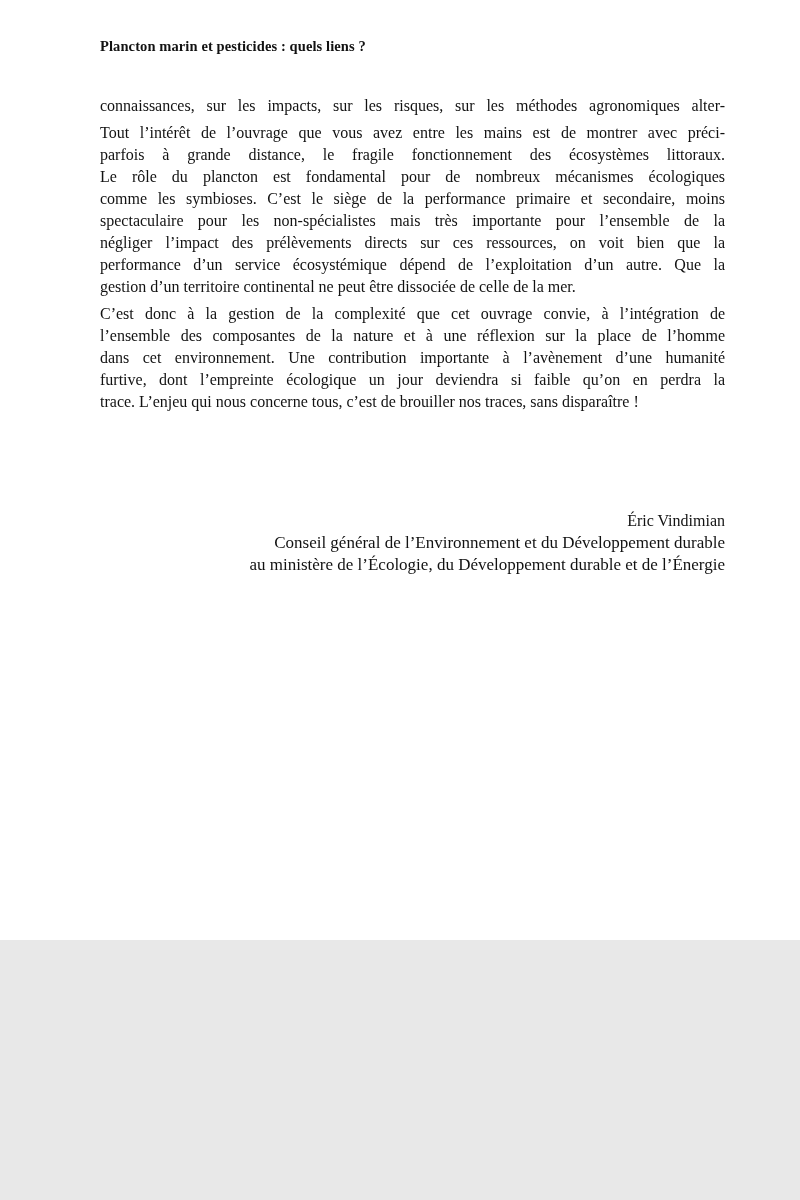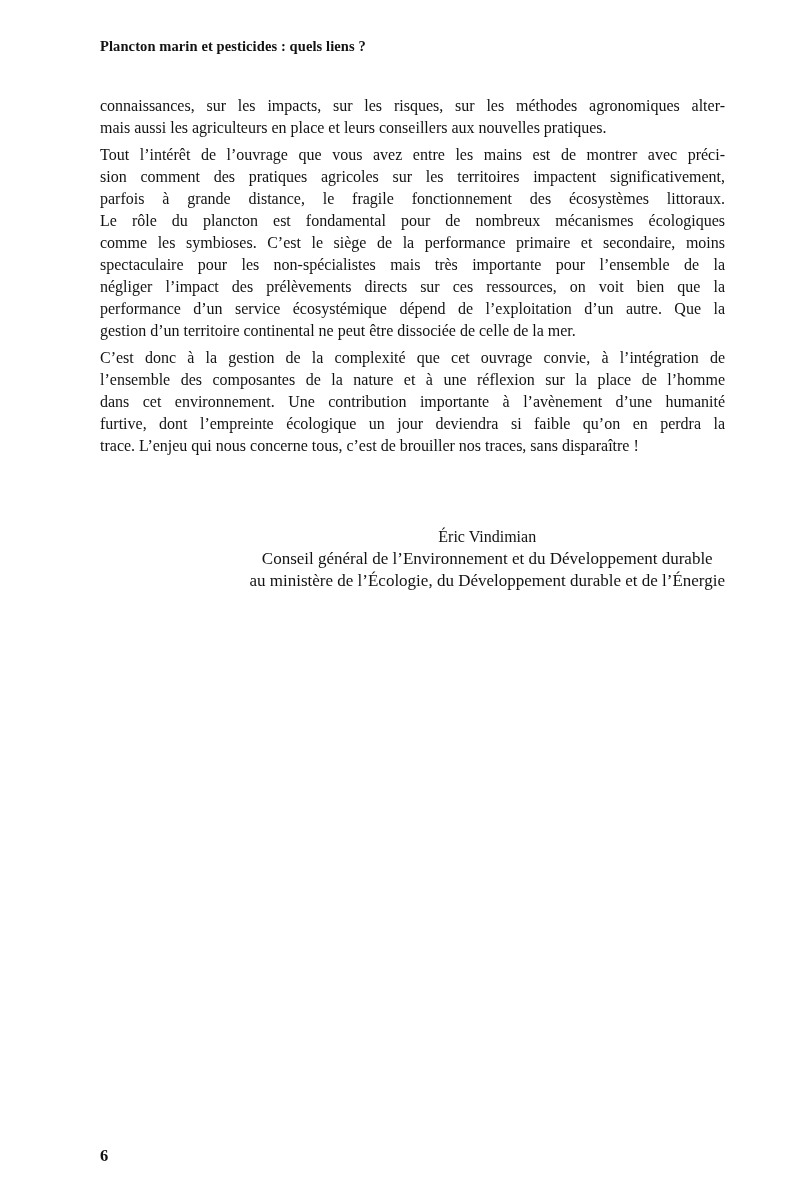--- a/index.html
+++ b/index.html
@@ -1,19 +1,19 @@
 <!DOCTYPE html>
 <html><head>
 <meta charset="utf-8">
 <style>
   html, body { margin: 0; padding: 0; background: #e8e8e8; }
   .page {
     position: relative;
     width: 800px;
-    height: 1200px;
+    height: 940px;
     margin: 0 auto;
     background: #ffffff;
     font-family: "Liberation Serif", serif;
     color: #121212;
     overflow: hidden;
   }
   .running-header {
     position: absolute;
     left: 100px;
     top: 38px;
@@ -35,22 +35,22 @@
     text-align: justify;
     text-align-last: justify;
     white-space: normal;
   }
   .line.last {
     text-align-last: left;
   }
   .signature {
     position: absolute;
     right: 75px;
-    top: 526px;
-    text-align: center;
+    top: 510px;
+    text-align: right;
     line-height: 22px;
     margin-left: 16px;
   }
   .sig-name { font-size: 16px; }
   .sig-affil { font-size: 17px; }
   .page-number {
     position: absolute;
     left: 100px;
     top: 1146px;
     font-size: 16.5px;
@@ -61,26 +61,24 @@
 <body>
 
 <div class="page">
 
   <div class="running-header">Plancton marin et pesticides : quels liens ?</div>
 
   <div class="body-text">
 
     <div class="paragraph">
       <div class="line">connaissances, sur les impacts, sur les risques, sur les méthodes agronomiques alter-</div>
-      <div class="line last">mais aussi les agriculteurs en place et leurs conseillers aux nouvelles pratiques.</div>
     </div>
 
     <div class="paragraph">
       <div class="line">Tout l’intérêt de l’ouvrage que vous avez entre les mains est de montrer avec préci-</div>
-      <div class="line">sion comment des pratiques agricoles sur les territoires impactent significativement,</div>
       <div class="line">parfois à grande distance, le fragile fonctionnement des écosystèmes littoraux.</div>
       <div class="line">Le rôle du plancton est fondamental pour de nombreux mécanismes écologiques</div>
       <div class="line">comme les symbioses. C’est le siège de la performance primaire et secondaire, moins</div>
       <div class="line">spectaculaire pour les non-spécialistes mais très importante pour l’ensemble de la</div>
       <div class="line">négliger l’impact des prélèvements directs sur ces ressources, on voit bien que la</div>
       <div class="line">performance d’un service écosystémique dépend de l’exploitation d’un autre. Que la</div>
       <div class="line last">gestion d’un territoire continental ne peut être dissociée de celle de la mer.</div>
     </div>
 
     <div class="paragraph">

